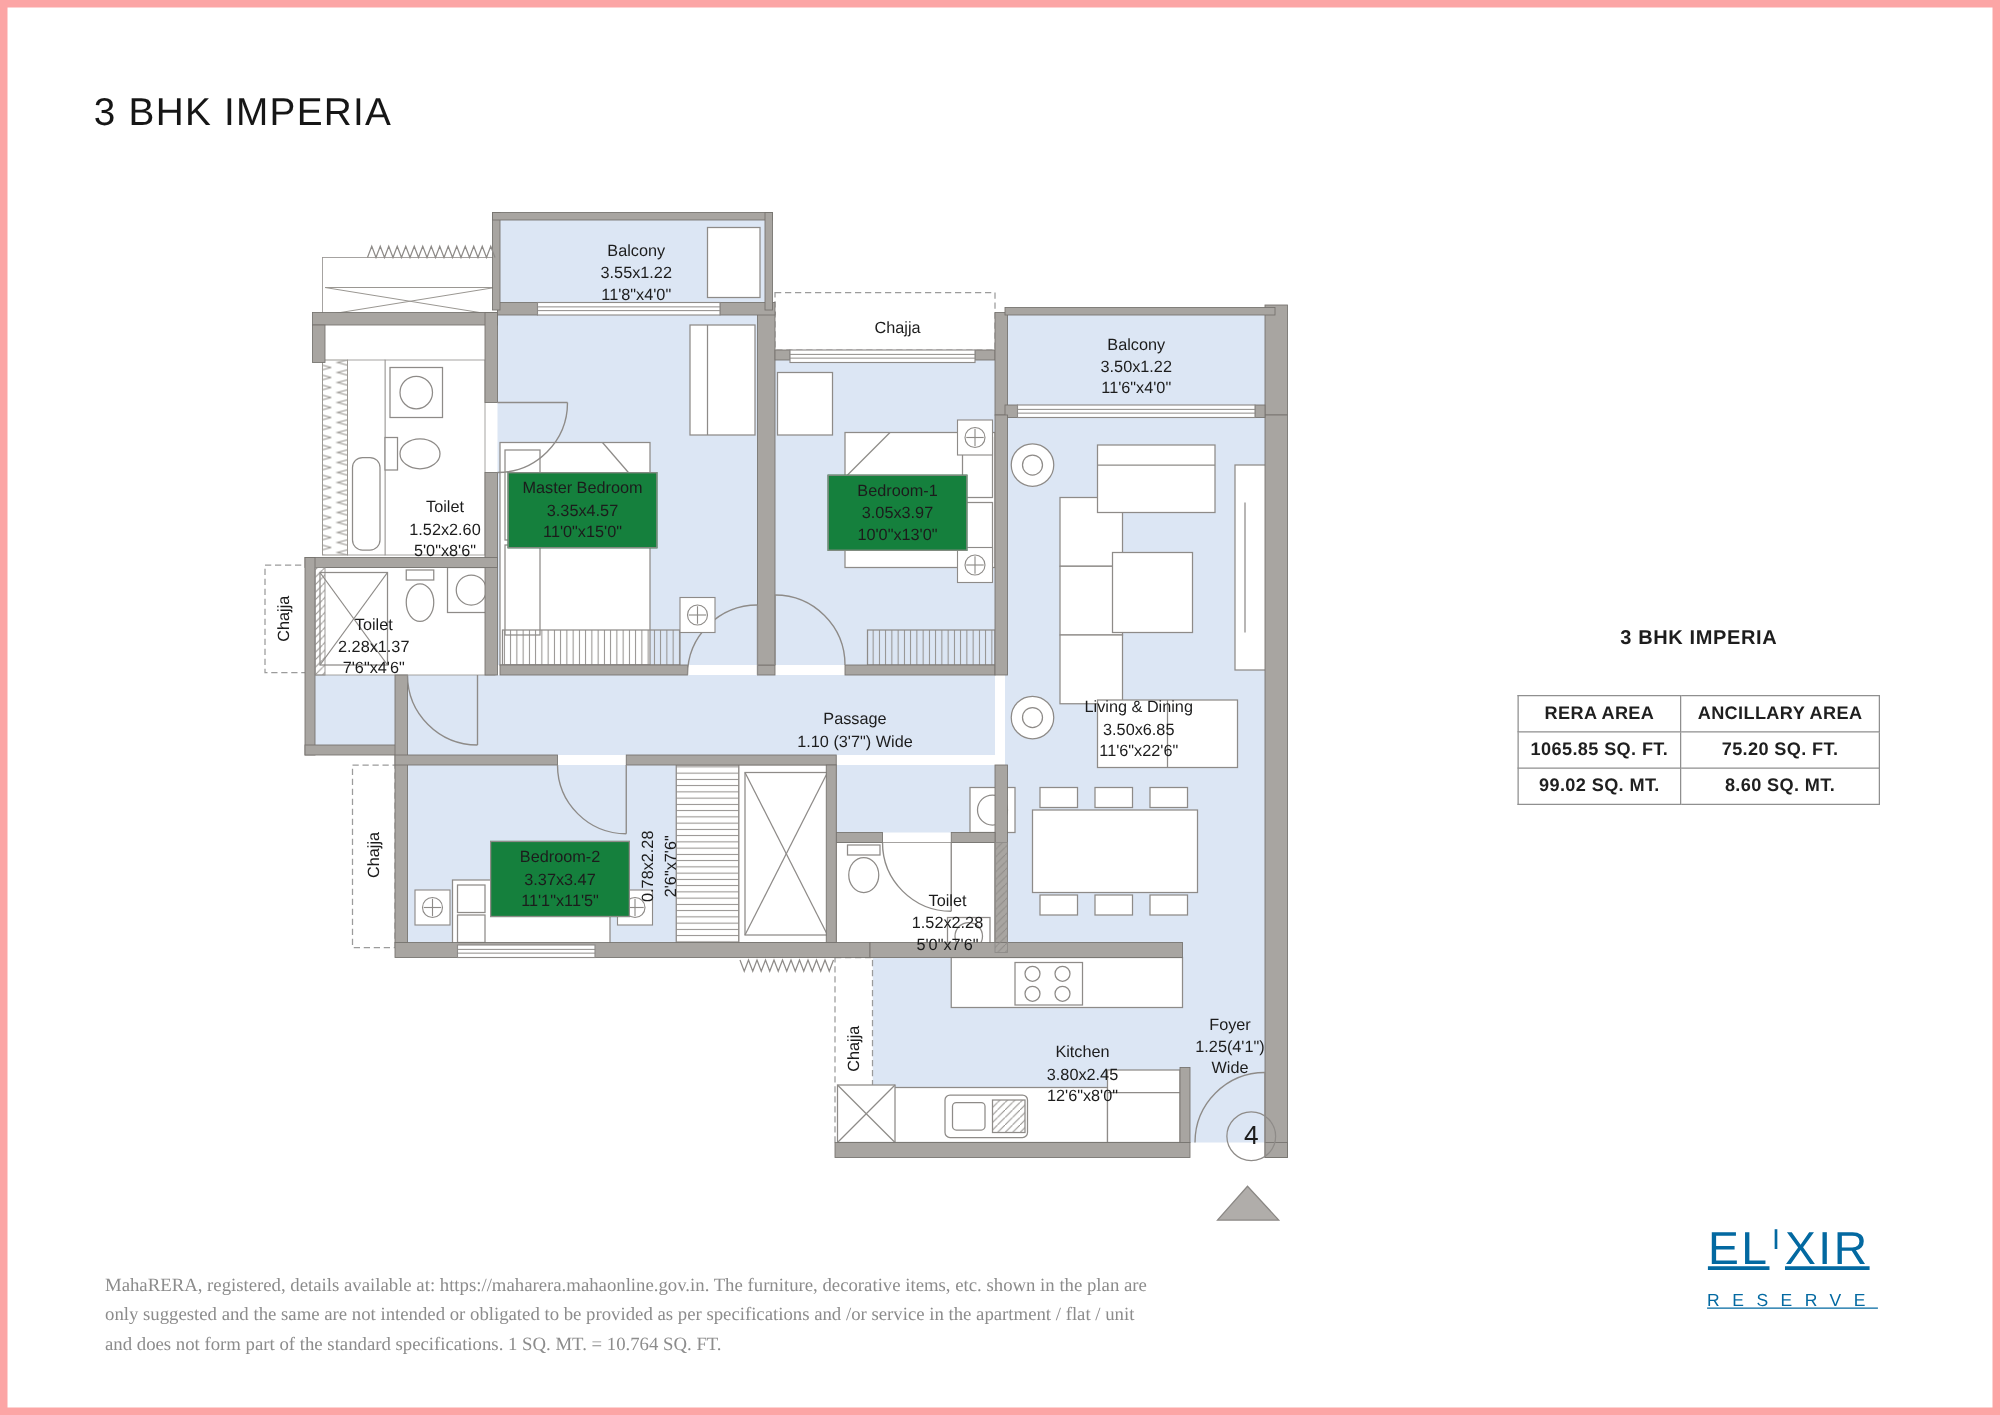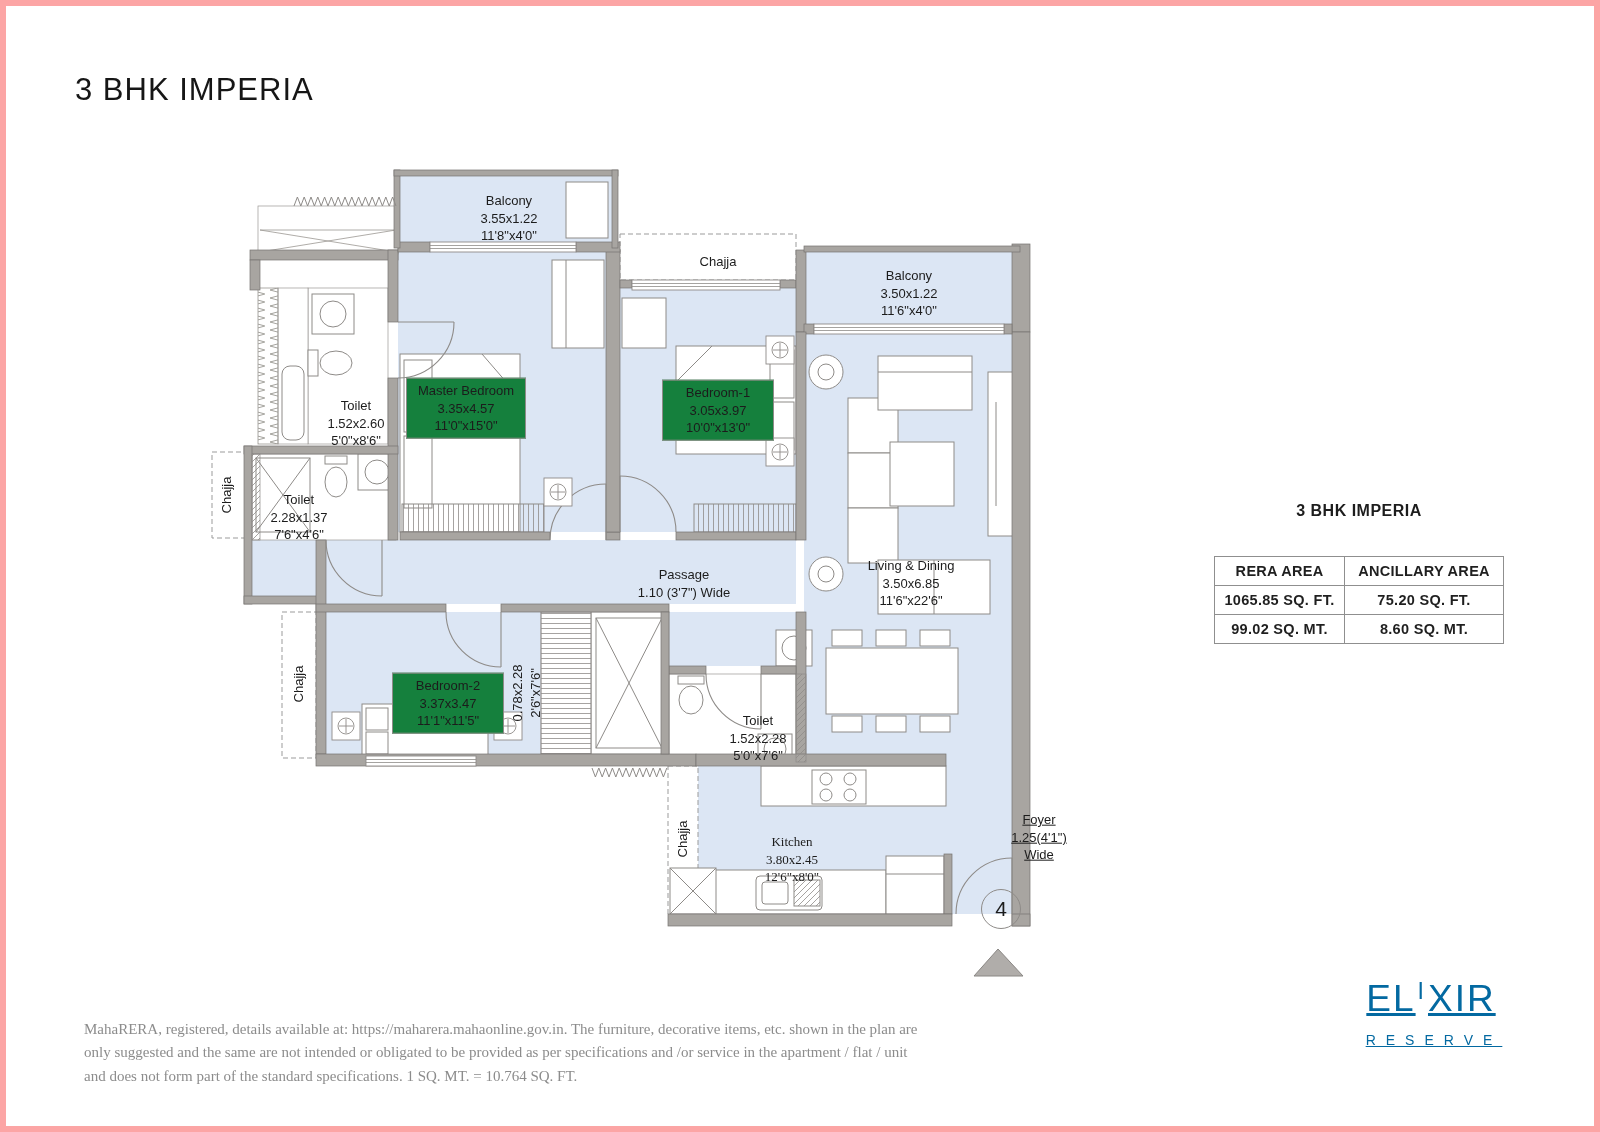--- a/index.html
+++ b/index.html
@@ -333,26 +333,26 @@
     <div>Chajja</div>
   </div>
   <div class="lbl" style="left:752px;top:732px;">
     <div>Toilet</div>
     <div>1.52x2.28</div>
     <div>5'0"x7'6"</div>
   </div>
   <div class="lbl vert" style="left:677px;top:833px;">
     <div>Chajja</div>
   </div>
-  <div class="lbl" style="left:786px;top:853px;font-family:Liberation Serif, serif;">
+  <div class="lbl" style="left:860px;top:853px;">
     <div>Kitchen</div>
     <div>3.80x2.45</div>
     <div>12'6"x8'0"</div>
   </div>
-  <div class="lbl" style="left:1033px;top:831px;text-decoration:underline;">
+  <div class="lbl" style="left:978px;top:831px;">
     <div>Foyer</div>
     <div>1.25(4'1")</div>
     <div>Wide</div>
   </div>
   <div id="unit-circle">
     <span>4</span>
   </div>
 
   <div id="area-table-wrap">
     <div id="area-table-title">3 BHK IMPERIA</div>

